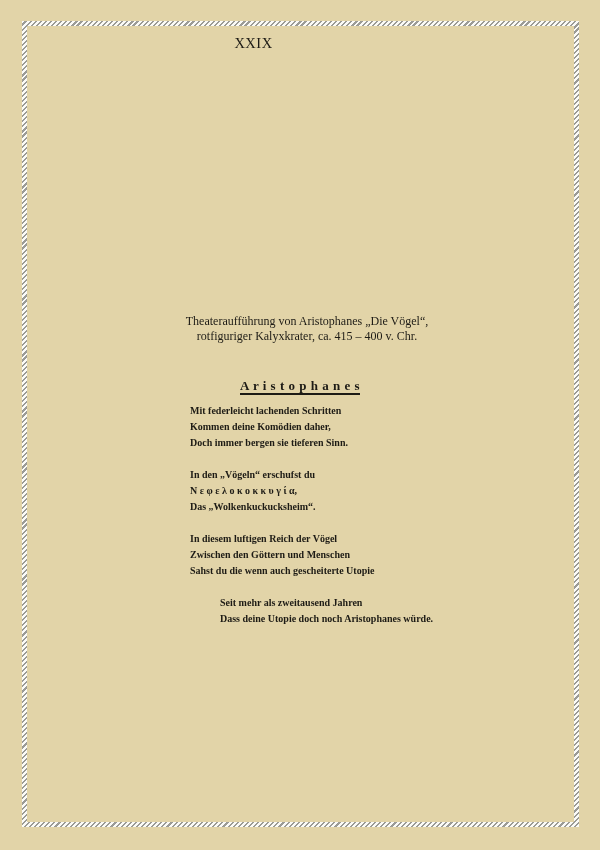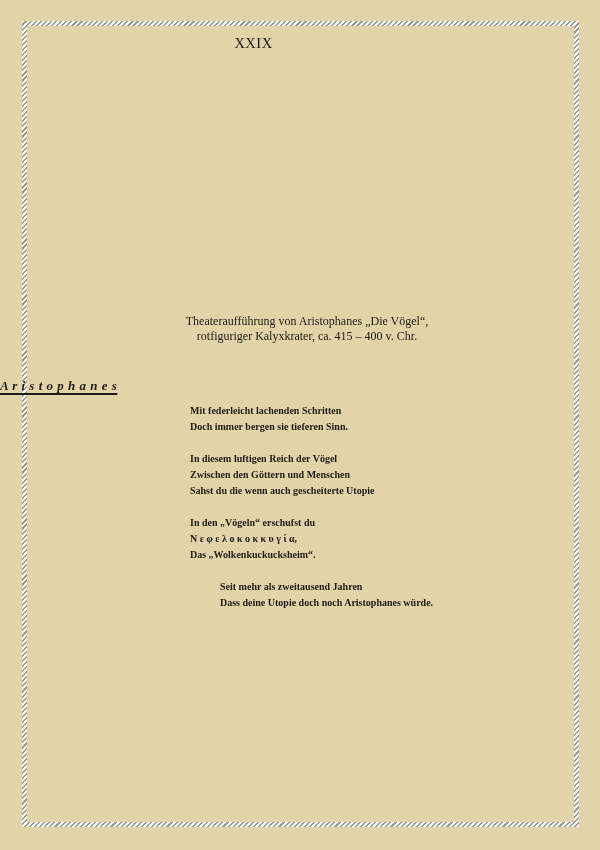--- a/index.html
+++ b/index.html
@@ -42,22 +42,21 @@
     width: 614px; 
     text-align: center;
     font-size: 12px;
     line-height: 15px;
   }
   .heading-wrap {
     position: absolute;
     top: 376px;
     left: 0;
     width: 600px;
-    text-align: left;
-    font-style: italic;
+    text-align: center;
   }
   .heading {
     display: inline-block;
     font-size: 13px;
     font-weight: bold;
     text-decoration: underline;
     text-underline-offset: 3px;
     text-decoration-thickness: 1.5px;
     letter-spacing: 0.5px;
   }
@@ -85,29 +84,30 @@
   <p>rotfiguriger Kalyxkrater, ca. 415 – 400 v. Chr.</p>
 </div>
 
 <div class="heading-wrap">
   <span class="heading">A r i s t o p h a n e s</span>
 </div>
 
 <div class="poem">
   <div class="stanza">
     <p>Mit federleicht lachenden Schritten</p>
+    <p>Kommen deine Komödien daher,</p>
     <p>Doch immer bergen sie tieferen Sinn.</p>
+  </div>
+  <div class="stanza">
+    <p>In den „Vögeln“ erschufst du</p>
+    <p>Ν ε φ ε λ ο κ ο κ κ υ γ ί α,</p>
+    <p>Das „Wolkenkuckucksheim“.</p>
   </div>
   <div class="stanza">
     <p>In diesem luftigen Reich der Vögel</p>
     <p>Zwischen den Göttern und Menschen</p>
     <p>Sahst du die wenn auch gescheiterte Utopie</p>
-  </div>
-  <div class="stanza">
-    <p>In den „Vögeln“ erschufst du</p>
-    <p>Ν ε φ ε λ ο κ ο κ κ υ γ ί α,</p>
-    <p>Das „Wolkenkuckucksheim“.</p>
   </div>
   <div class="stanza">
     <p>Seit mehr als zweitausend Jahren</p>
     <p>Dass deine Utopie doch noch Aristophanes würde.</p>
   </div>
 </div>
 
 </body></html>

